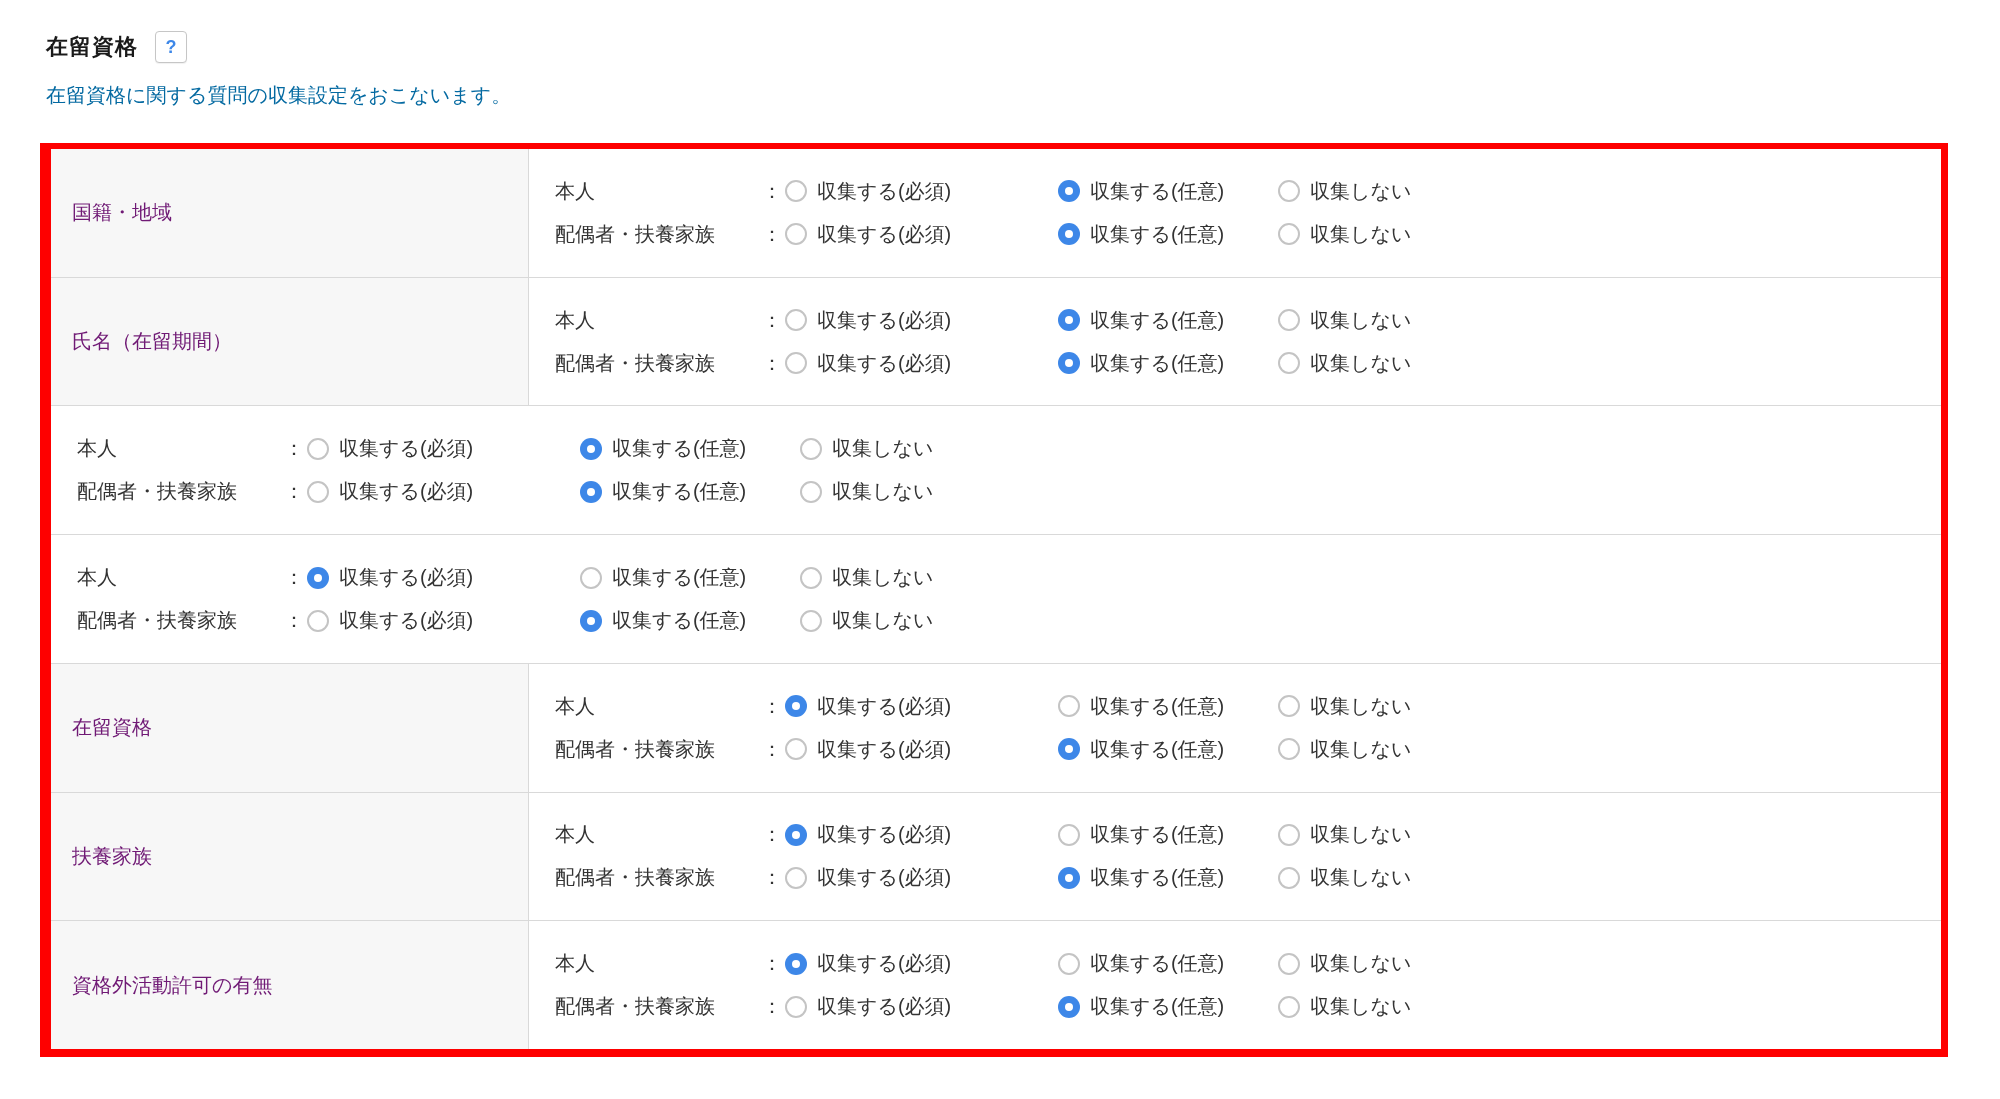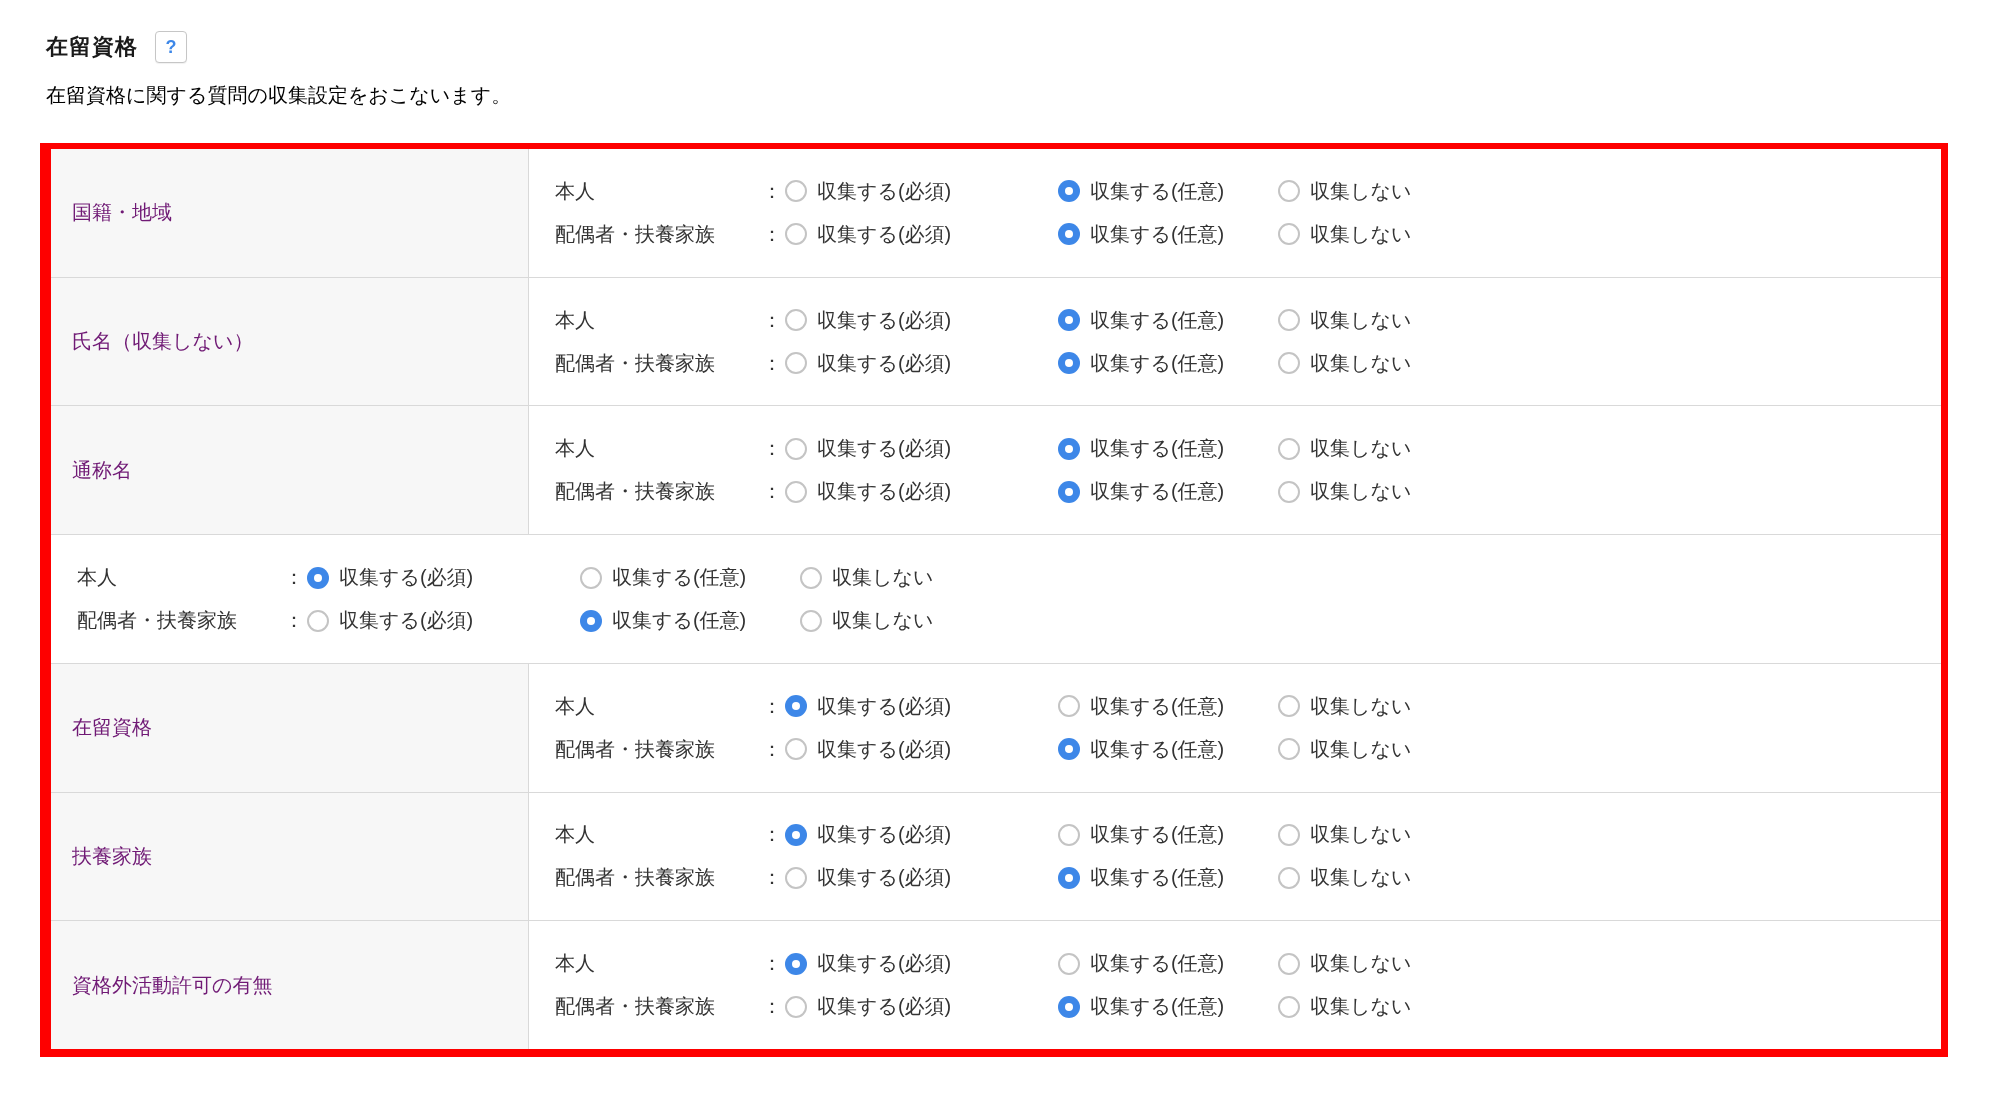--- a/index.html
+++ b/index.html
@@ -9,21 +9,21 @@
     overflow:hidden;
   }
   .header{position:absolute;left:46px;top:31px;display:flex;align-items:center;gap:17px;}
   .title{font-size:22px;font-weight:bold;color:#1a1a1a;margin:0;letter-spacing:1px;}
   .help{
     width:30px;height:30px;border:1px solid #c6c6c6;border-radius:4px;background:#ffffff;
     display:flex;align-items:center;justify-content:center;
     color:#3d87e8;font-size:18px;font-weight:bold;cursor:pointer;
     box-shadow:0 1px 1px rgba(0,0,0,0.06);
   }
-  .desc{position:absolute;left:46px;top:82px;margin:0;font-size:20px;color:#000000;}
+  .desc{position:absolute;left:46px;top:82px;margin:0;font-size:20px;color:#0369a1;}
   .table{
     position:absolute;left:40px;top:143px;width:1908px;height:914px;box-sizing:border-box;
     border:6px solid #fe0000;border-left-width:11px;border-right-width:7px;border-bottom-width:8px;
     display:flex;flex-direction:column;background:#ffffff;
   }
   .row{flex:1;display:flex;border-bottom:1px solid #d9d9d9;box-sizing:border-box;min-height:0;}
   .row:last-child{border-bottom:none;}
   .label-cell{
     width:478px;flex-shrink:0;background:#f7f7f7;border-right:1px solid #d9d9d9;
     display:flex;align-items:center;padding-left:21px;box-sizing:border-box;
@@ -92,61 +92,58 @@
   </label>
           <label class="opt opt2">
     <span class="radio off"></span>
     <span class="opt-label">収集しない</span>
   </label>
         </div>
       </div>
   </div>
     <div class="row">
     <div class="label-cell">
-      <span class="row-label">氏名（収集しない）</span>
-    </div>
-    <div class="settings-cell">
-        <div class="line">
-    <span class="who">本人</span>
-    <span class="colon">：</span>
-  <label class="opt opt0">
-    <span class="radio off"></span>
-    <span class="opt-label">収集する(必須)</span>
-  </label>
-          <label class="opt opt1">
-    <span class="radio on"></span>
-    <span class="opt-label">収集する(任意)</span>
-  </label>
-          <label class="opt opt2">
-    <span class="radio off"></span>
-    <span class="opt-label">収集しない</span>
-  </label>
-        </div>
-        <div class="line">
-    <span class="who">配偶者・扶養家族</span>
-    <span class="colon">：</span>
-  <label class="opt opt0">
-    <span class="radio off"></span>
-    <span class="opt-label">収集する(必須)</span>
-  </label>
-          <label class="opt opt1">
-    <span class="radio on"></span>
-    <span class="opt-label">収集する(任意)</span>
-  </label>
-          <label class="opt opt2">
-    <span class="radio off"></span>
-    <span class="opt-label">収集しない</span>
-  </label>
-        </div>
-      </div>
-  </div>
-    <div class="row">
-    <div class="label-cell">
-      <span class="row-label">通称名</span>
-    </div>
+      <span class="row-label">氏名（在留期間）</span>
+    </div>
+    <div class="settings-cell">
+        <div class="line">
+    <span class="who">本人</span>
+    <span class="colon">：</span>
+  <label class="opt opt0">
+    <span class="radio off"></span>
+    <span class="opt-label">収集する(必須)</span>
+  </label>
+          <label class="opt opt1">
+    <span class="radio on"></span>
+    <span class="opt-label">収集する(任意)</span>
+  </label>
+          <label class="opt opt2">
+    <span class="radio off"></span>
+    <span class="opt-label">収集しない</span>
+  </label>
+        </div>
+        <div class="line">
+    <span class="who">配偶者・扶養家族</span>
+    <span class="colon">：</span>
+  <label class="opt opt0">
+    <span class="radio off"></span>
+    <span class="opt-label">収集する(必須)</span>
+  </label>
+          <label class="opt opt1">
+    <span class="radio on"></span>
+    <span class="opt-label">収集する(任意)</span>
+  </label>
+          <label class="opt opt2">
+    <span class="radio off"></span>
+    <span class="opt-label">収集しない</span>
+  </label>
+        </div>
+      </div>
+  </div>
+    <div class="row">
     <div class="settings-cell">
         <div class="line">
     <span class="who">本人</span>
     <span class="colon">：</span>
   <label class="opt opt0">
     <span class="radio off"></span>
     <span class="opt-label">収集する(必須)</span>
   </label>
           <label class="opt opt1">
     <span class="radio on"></span>

